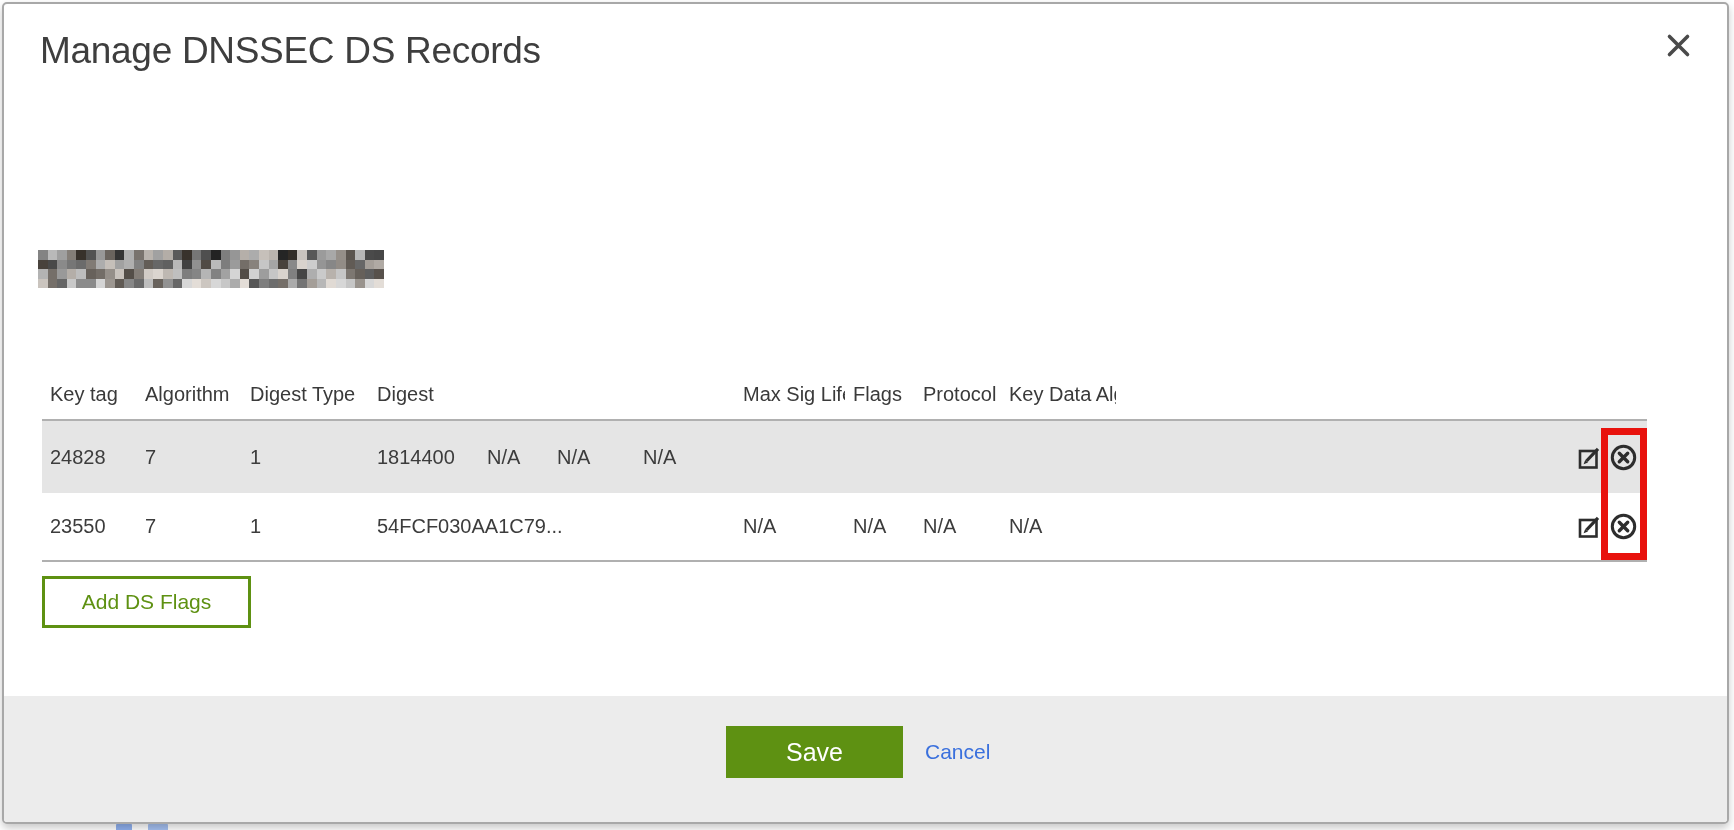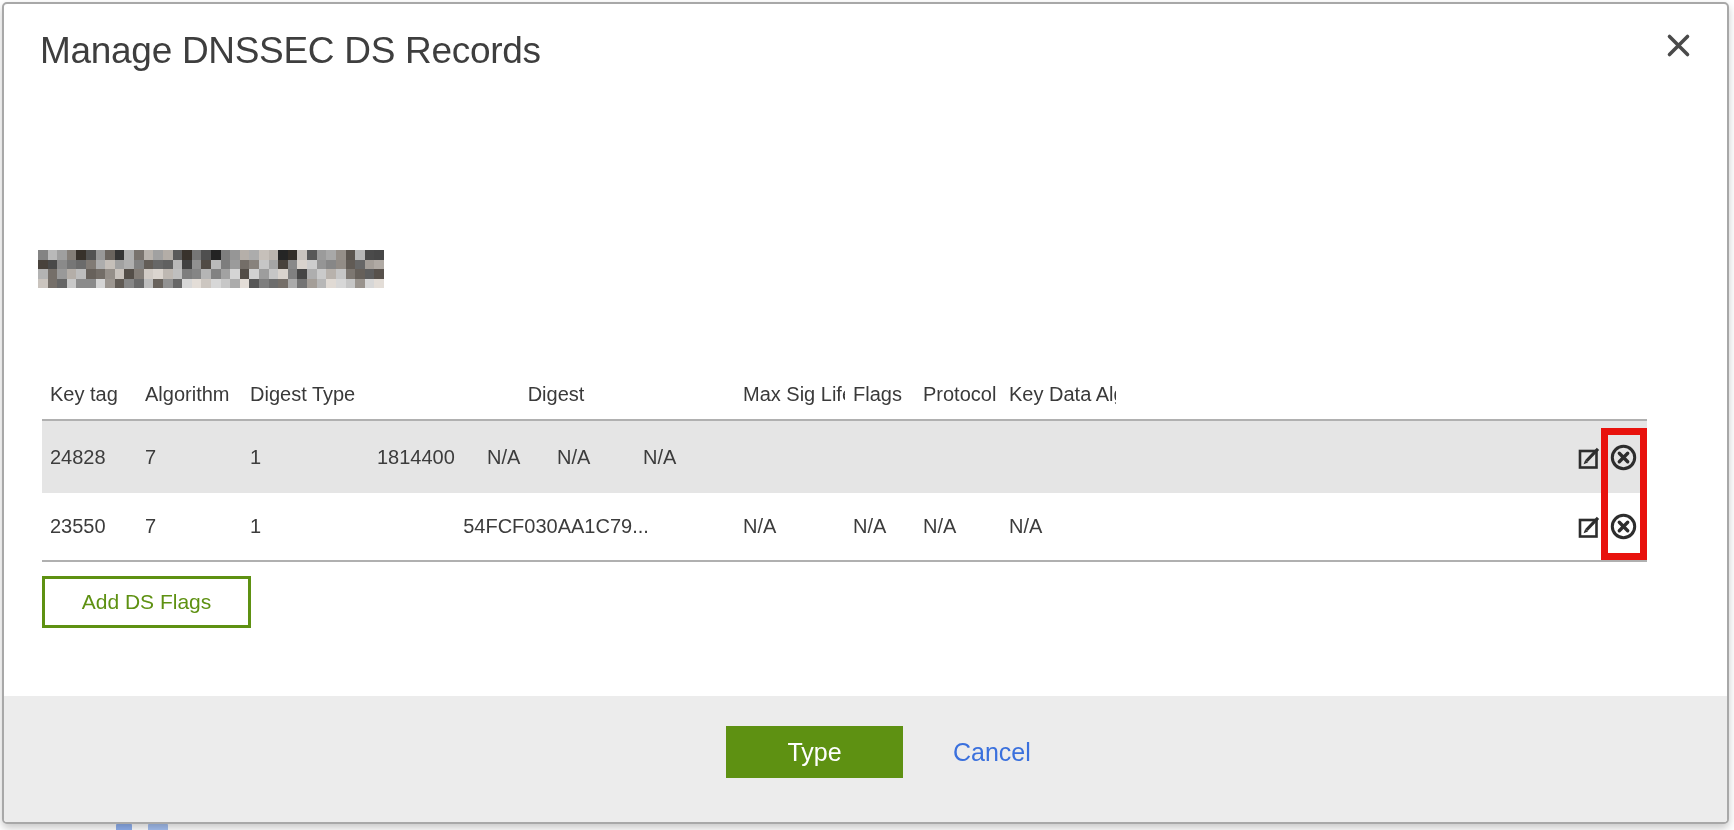--- a/index.html
+++ b/index.html
@@ -28,41 +28,41 @@
 
   .subtitle { position:absolute; left:37px; top:314px; font-size:24px; color:#3c3c3c; }
 
   .ds-table { position:absolute; left:38px; top:358px; width:1605px; }
   .t-head { display:flex; height:59px; align-items:flex-end; padding-bottom:13px;
             border-bottom:2px solid #b0b0b0; font-size:20px; color:#3a3a3a; }
   .t-row  { display:flex; align-items:center; height:72px; font-size:20px; color:#3c3c3c; }
   .t-row.alt { background:#e5e5e5; }
   .t-row.last { height:69px; border-bottom:2px solid #b0b0b0; }
   .c { padding-left:8px; overflow:hidden; white-space:nowrap; }
-  .c1{width:95px;} .c2{width:105px;} .c3{width:127px;} .c4{width:366px;text-align:center;}
+  .c1{width:95px;} .c2{width:105px;} .c3{width:127px;} .c4{width:366px;}
   .c5{width:110px;} .c6{width:70px;} .c7{width:86px;} .c8{width:115px;}
   .c9{flex:1;} 
   .c-actions { width:76px; padding-left:4px; display:flex; align-items:center; gap:5px; }
   .icon-btn { background:none; border:none; padding:0; width:29px; height:29px;
               display:flex; align-items:center; justify-content:center; cursor:pointer; }
 
   .highlight-box { position:absolute; left:1559px; top:66px; width:46px; height:132px;
                    border:7px solid #e8120d; pointer-events:none; }
 
   .add-btn { position:absolute; left:38px; top:572px; width:209px; height:52px;
              background:#fff; border:3px solid #5e9112; color:#5e9112;
              font-size:21px; font-family:inherit; cursor:pointer; }
 
   .footer { position:absolute; left:0; right:0; bottom:0; height:126px;
             background:#ececec; border-radius:0 0 3px 3px; }
   .save-btn { position:absolute; left:722px; top:30px; width:177px; height:52px;
               background:#5e9112; border:none; color:#fff; font-size:25px;
               font-family:inherit; cursor:pointer; }
-  .cancel-link { position:absolute; left:949px; top:30px; height:52px; line-height:52px;
-                 font-size:25px; color:#3a70dd; text-decoration:none; cursor:pointer; }
+  .cancel-link { position:absolute; left:921px; top:30px; height:52px; line-height:52px;
+                 font-size:21px; color:#3a70dd; text-decoration:none; cursor:pointer; }
 </style>
 </head>
 <body>
 
 <div class="bg-hint a"></div>
 <div class="bg-hint b"></div>
 
 <div class="modal">
 
   <h1 class="title">Manage DNSSEC DS Records</h1>
@@ -286,17 +286,17 @@
         </button>
       </div>
     </div>
 
     <div class="highlight-box"></div>
   </div>
 
   <button class="add-btn">Add DS Flags</button>
 
   <div class="footer">
-    <button class="save-btn">Type</button>
+    <button class="save-btn">Save</button>
     <a class="cancel-link">Cancel</a>
   </div>
 
 </div>
 
 </body></html>

